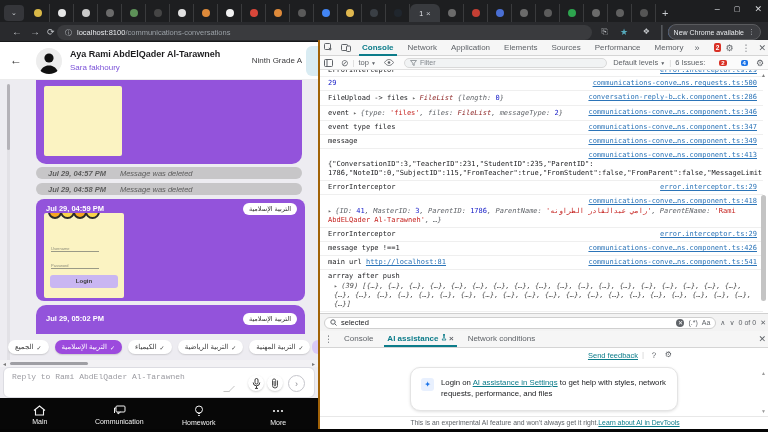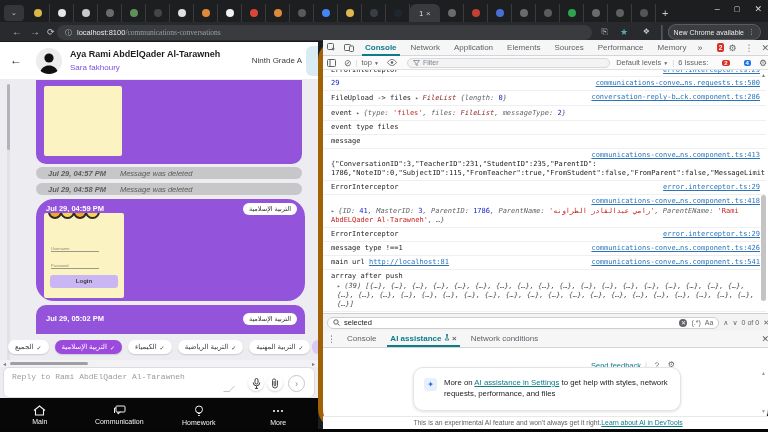--- a/index.html
+++ b/index.html
@@ -13,35 +13,35 @@
   .tab .fav{width:8px;height:8px;border-radius:50%;}
   .tab.active{background:#383a3e;border-radius:6px 6px 0 0;border-right:none;}
   .tab.active .lbl{color:#e8eaed;font-size:7px;margin-right:3px;}
   .tab.active .x{color:#bdc1c6;font-size:8px;}
   #tab-chevron{width:20px;height:16px;margin:0 2px 1px 4px;background:#35363a;border-radius:4px;color:#cfd2d6;font-size:7px;display:flex;align-items:center;justify-content:center;}
   #newtab-btn{color:#c9ccd1;font-size:11px;margin:0 0 3px 6px;}
   #win-controls{position:absolute;right:6px;top:1px;display:flex;gap:14px;color:#d7d9dc;font-size:9px;align-items:center;height:16px;}
   #toolbar{left:0;top:22px;width:768px;height:20px;background:#292a2d;border-bottom:1px solid #17181a;}
   .navbtn{color:#c3c6ca;font-size:10px;line-height:20px;}
   #urlpill{left:57px;top:2.5px;width:535px;height:15px;background:#3a3b3e;border-radius:8px;color:#dadce0;font-size:7.5px;line-height:15px;}
-  #urlpill .scheme{color:#9aa0a6;font-family:Liberation Serif, serif;}
+  #urlpill .scheme{color:#9aa0a6;}
   #url-info{color:#bdc1c6;font-size:7px;margin:0 5px 0 8px;}
   #chrome-pill{right:7px;top:2px;height:16px;background:#3c3d41;border:1px solid #5a5b5e;border-radius:8px;color:#e8eaed;font-size:7px;display:flex;align-items:center;padding:0 5px;gap:4px;}
   
   #app{left:0;top:42px;width:318px;height:390px;background:#edecf1;overflow:hidden;}
   #app-header{left:0;top:0;width:318px;height:38px;background:#fff;border-bottom:1px solid #ececec;}
   #back-arrow{left:10px;top:11px;font-size:12px;color:#333;}
   #avatar{left:36px;top:6px;width:26px;height:26px;border-radius:50%;background:#f2f2f2;overflow:hidden;}
   #app-title{left:70px;top:7px;font-size:9px;font-weight:bold;color:#1c1c1e;}
   #app-sub{left:70px;top:21px;font-size:8px;color:#7b52d8;}
   #app-grade{right:16px;top:14px;font-size:8px;color:#3c3c3e;}
   .cyansliver{width:12px;background:#d9ecf3;border-radius:6px 0 0 6px;}
   #chat-scroll{left:7px;top:42px;width:3px;height:316px;background:#e2e1e6;border-radius:2px;}
   #chat-thumb{left:7px;top:42px;width:3px;height:66px;background:#b4b2b8;border-radius:2px;}
-  .bubble{background:#9353db;border-radius:18px;}
+  .bubble{background:#9353db;border-radius:8px;}
   .ycard{background:#fbf3c2;border-radius:2px;}
   .btime{color:#fff;font-size:7.5px;font-weight:bold;}
   .badge{background:#fff;border-radius:8px;color:#333;font-size:6.5px;text-align:center;}
   .delpill{left:36px;width:266px;height:12px;background:#c7c6c8;border-radius:6px;color:#5c5c5c;font-size:7.5px;font-style:italic;display:flex;align-items:center;}
   .delpill .t{margin-left:12px;font-weight:bold;}
   .delpill .m{margin-left:14px;}
   .blob{position:absolute;border-radius:50%;border:2px solid #2b2b2b;}
   .fieldline{position:absolute;border-bottom:1px solid #9a9a86;color:#8c8c7a;font-size:4px;}
   #login-btn{background:#c9b6f2;border-radius:3px;color:#3c3c3c;font-size:6px;font-weight:bold;text-align:center;line-height:13px;}
   .chip{height:14px;border-radius:7px;background:#fff;box-shadow:0 1px 1.5px rgba(0,0,0,.15);color:#3a3a3a;font-size:7px;display:flex;align-items:center;justify-content:center;gap:3px;white-space:nowrap;padding:0 7px;}
@@ -51,21 +51,21 @@
   .harr{top:319px;font-size:5px;color:#7a7a7a;}
   #replybox{left:3px;top:325px;width:312px;height:31px;background:#fff;border:1px solid #dcdce2;border-radius:6px;}
   #reply-ph{left:12px;top:330px;font-size:8px;color:#9b9ba1;font-family:Liberation Mono, monospace;}
   .iconcircle{width:16px;height:16px;border-radius:50%;background:#fff;box-shadow:0 1px 2px rgba(0,0,0,.18);display:flex;align-items:center;justify-content:center;}
   #sendcircle{width:17px;height:17px;border-radius:50%;background:#fff;border:1px solid #c6c6cc;color:#8b8b91;font-size:9px;display:flex;align-items:center;justify-content:center;}
   #resize-grip{left:226px;top:344px;width:6px;height:6px;border-right:1px solid #aaa;border-bottom:1px solid #aaa;transform:skew(-45deg);opacity:.7;}
   #bottomnav{left:0;top:356px;width:318px;height:34px;background:#070707;display:flex;}
   .navitem{flex:1;display:flex;flex-direction:column;align-items:center;justify-content:center;gap:2px;color:#f2f2f2;font-size:7px;position:relative;}
   #nav-underline{left:78px;top:386.5px;width:80px;height:3.5px;background:#9b59e8;border-radius:2px;}
   
-  #devtools{left:318px;top:40px;width:450px;height:389px;background:#fff;border-left:5px solid #a16207;border-radius:20px;}
+  #devtools{left:318px;top:40px;width:450px;height:389px;background:#fff;border-left:2px solid #a16207;}
   #dt-tabs{left:0;top:0;width:450px;height:16px;background:#f6f6f6;border-bottom:1px solid #d5d5d5;display:flex;align-items:center;}
   .dtab{font-size:8px;color:#5f6368;padding:0 7px;height:16px;line-height:16px;position:relative;}
   .dtab.on{color:#0c7c8a;font-weight:bold;}
   .dtab.on::after{content:"";position:absolute;left:4px;right:4px;bottom:0;height:2px;background:#0c7c8a;}
   .dticon{color:#5f6368;font-size:9px;padding:0 4px;}
   #dt-errbadge{background:#d93025;color:#fff;font-size:6.5px;border-radius:2px;padding:1px 2px;font-weight:bold;}
   #dt-toolbar{left:0;top:16px;width:450px;height:14px;background:#fbfbfb;border-bottom:1px solid #e0e0e0;display:flex;align-items:center;font-size:7.5px;color:#5f6368;}
   #filterpill{height:10px;background:#f1f3f4;border:1px solid #d9d9d9;border-radius:6px;flex:1;margin:0 6px;display:flex;align-items:center;color:#80868b;font-size:7px;padding:0 5px;gap:3px;}
   .lvlbadge{display:inline-block;color:#fff;font-size:6px;border-radius:2px;padding:0 2px;font-weight:bold;}
   #console-log{left:0;top:30px;width:443px;height:250px;background:#fff;overflow:hidden;font-family:"DejaVu Sans Mono",monospace;font-size:7px;}
@@ -79,21 +79,21 @@
   .seg-url{color:#2b74b8;text-decoration:underline;}
   .seg-prev{color:#4a4a4a;font-style:italic;}
   #console-prompt{left:8px;top:284px;color:#4da0c9;font-size:8px;font-weight:bold;}
   #cscroll-up{right:2px;top:32px;font-size:5px;color:#808080;}
   #cscroll-thumb{right:2px;top:155px;width:5px;height:106px;background:#c4c4c4;border-radius:3px;}
   #searchbar{left:0;top:273px;width:450px;height:18px;background:#f3f3f3;border-top:1px solid #d0d0d0;display:flex;align-items:center;padding:0 4px;gap:4px;}
   #searchpill{flex:1;height:12px;background:#fff;border:1px solid #cfcfcf;border-radius:7px;display:flex;align-items:center;font-size:7.5px;color:#202124;padding:0 5px;gap:4px;}
   .searchctl{color:#5f6368;font-size:7px;}
   #search-clear{width:8px;height:8px;border-radius:50%;background:#5f6368;color:#fff;font-size:6px;line-height:8px;text-align:center;}
   #drawer-tabs{left:0;top:291px;width:450px;height:17px;background:#f6f6f6;border-bottom:1px solid #d5d5d5;display:flex;align-items:center;}
-  #feedback-row{left:0;top:318px;width:360px;height:16px;background:#fff;}
+  #feedback-row{left:0;top:308px;width:360px;height:16px;background:#fff;}
   .teal{color:#0c7c8a;text-decoration:underline;}
   #ai-card{left:90px;top:327px;width:268px;height:44px;background:#fff;border:1px solid #e4e4e4;border-radius:10px;box-shadow:0 1px 3px rgba(0,0,0,.12);}
   #spark{left:10px;top:10px;width:13px;height:13px;border-radius:3px;background:#e8f0fe;color:#1a73e8;font-size:8px;text-align:center;line-height:13px;}
   #ai-text{left:30px;top:9px;width:228px;font-size:7.8px;color:#202124;line-height:11px;}
   #dt-footer{left:0;top:376px;width:450px;height:13px;background:#fff;border-top:1px solid #e8e8e8;text-align:center;font-size:6.8px;color:#5f6368;line-height:12px;}
   #blackstrip{left:0;top:429px;width:768px;height:3px;background:#050505;}
   .tinyarrow{color:#9a9a9a;font-size:5px;right:2px;}
   svg{display:block;}
 </style>
 </head>
@@ -423,27 +423,27 @@
         <div class="crow" style="height: 7px; padding-top: 0px; position: relative;">
           <div style="margin-top: -4px;"><span class="lnk">error.interceptor.ts:29</span><span>ErrorInterceptor</span></div>
         </div>
         <div class="crow">
           <div><span class="lnk">communications-conve…ns.requests.ts:500</span><span class="seg-num">29</span></div>
         </div>
         <div class="crow">
           <div><span class="lnk">conversation-reply-b…ck.component.ts:286</span><span>FileUpload -&gt; files  </span><span class="seg-arr">▸ </span><span class="seg-cls">FileList </span><span class="seg-key">{length: </span><span class="seg-num">0</span><span class="seg-key">}</span></div>
         </div>
         <div class="crow">
-          <div><span>event    </span><span class="seg-arr">▸ </span><span class="seg-key">{type: </span><span class="seg-str">'files'</span><span class="seg-key">, files: </span><span class="seg-cls">FileList</span><span class="seg-key">, messageType: </span><span class="seg-num">2</span><span class="seg-key">}</span></div>
-        </div>
-        <div class="crow">
-          <div><span>event type files</span></div>
-        </div>
-        <div class="crow">
-          <div><span>message</span></div>
+          <div><span class="lnk">communications-conve…ns.component.ts:346</span><span>event    </span><span class="seg-arr">▸ </span><span class="seg-key">{type: </span><span class="seg-str">'files'</span><span class="seg-key">, files: </span><span class="seg-cls">FileList</span><span class="seg-key">, messageType: </span><span class="seg-num">2</span><span class="seg-key">}</span></div>
+        </div>
+        <div class="crow">
+          <div><span class="lnk">communications-conve…ns.component.ts:347</span><span>event type files</span></div>
+        </div>
+        <div class="crow">
+          <div><span class="lnk">communications-conve…ns.component.ts:349</span><span>message</span></div>
         </div>
         <div class="crow">
           <div><span class="lnk">communications-conve…ns.component.ts:413</span><span>{"ConversationID":3,"TeacherID":231,"StudentID":235,"ParentID": 1786,"NoteID":0,"SubjectID":115,"FromTeacher":true,"FromStudent":false,"FromParent":false,"MessageLimit":0,"IsParentMessage":true,"MessageType":2,"Message":""}</span></div>
         </div>
         <div class="crow">
           <div><span class="lnk">error.interceptor.ts:29</span><span>ErrorInterceptor</span></div>
         </div>
         <div class="crow">
           <div><span class="lnk" style="float: none; display: block; text-align: right;">communications-conve…ns.component.ts:418</span><span class="seg-arr">▸ </span><span class="seg-key">{ID: </span><span class="seg-num">41</span><span class="seg-key">, MasterID: </span><span class="seg-num">3</span><span class="seg-key">, ParentID: </span><span class="seg-num">1786</span><span class="seg-key">, ParentName: </span><span class="seg-str">'رامي عبدالقادر الطراونه'</span><span class="seg-key">, ParentEName: </span><span class="seg-str">'Rami AbdELQader Al-Tarawneh'</span><span class="seg-key">, …}</span></div>
         </div>
@@ -498,21 +498,21 @@
     <div class="a" id="feedback-row">
       <span class="a teal" style="right:42px;top:3px;font-size:7.5px;">Send feedback</span>
       <span class="a" style="right:36px;top:2px;color:#d0d0d0;font-size:8px;">|</span>
       <span class="a" style="right:22px;top:2px;color:#5f6368;font-size:8px;">？</span>
       <span class="a" style="right:8px;top:2px;color:#5f6368;font-size:8px;">⚙</span>
     </div>
 
     <div class="a" id="ai-card">
       <span class="a" id="spark">✦</span>
       <div class="a" id="ai-text">
-        <span>More on </span><span class="teal">AI assistance in Settings</span><span> to get help with styles, network requests, performance, and files</span>
+        <span>Login on </span><span class="teal">AI assistance in Settings</span><span> to get help with styles, network requests, performance, and files</span>
       </div>
     </div>
     <span class="a tinyarrow" style="top:330px;">▲</span>
     <span class="a tinyarrow" style="top:368px;">▼</span>
 
     <div class="a" id="dt-footer">
       <span>This is an experimental AI feature and won't always get it right.</span><span class="teal">Learn about AI in DevTools</span>
     </div>
   </div>
 

